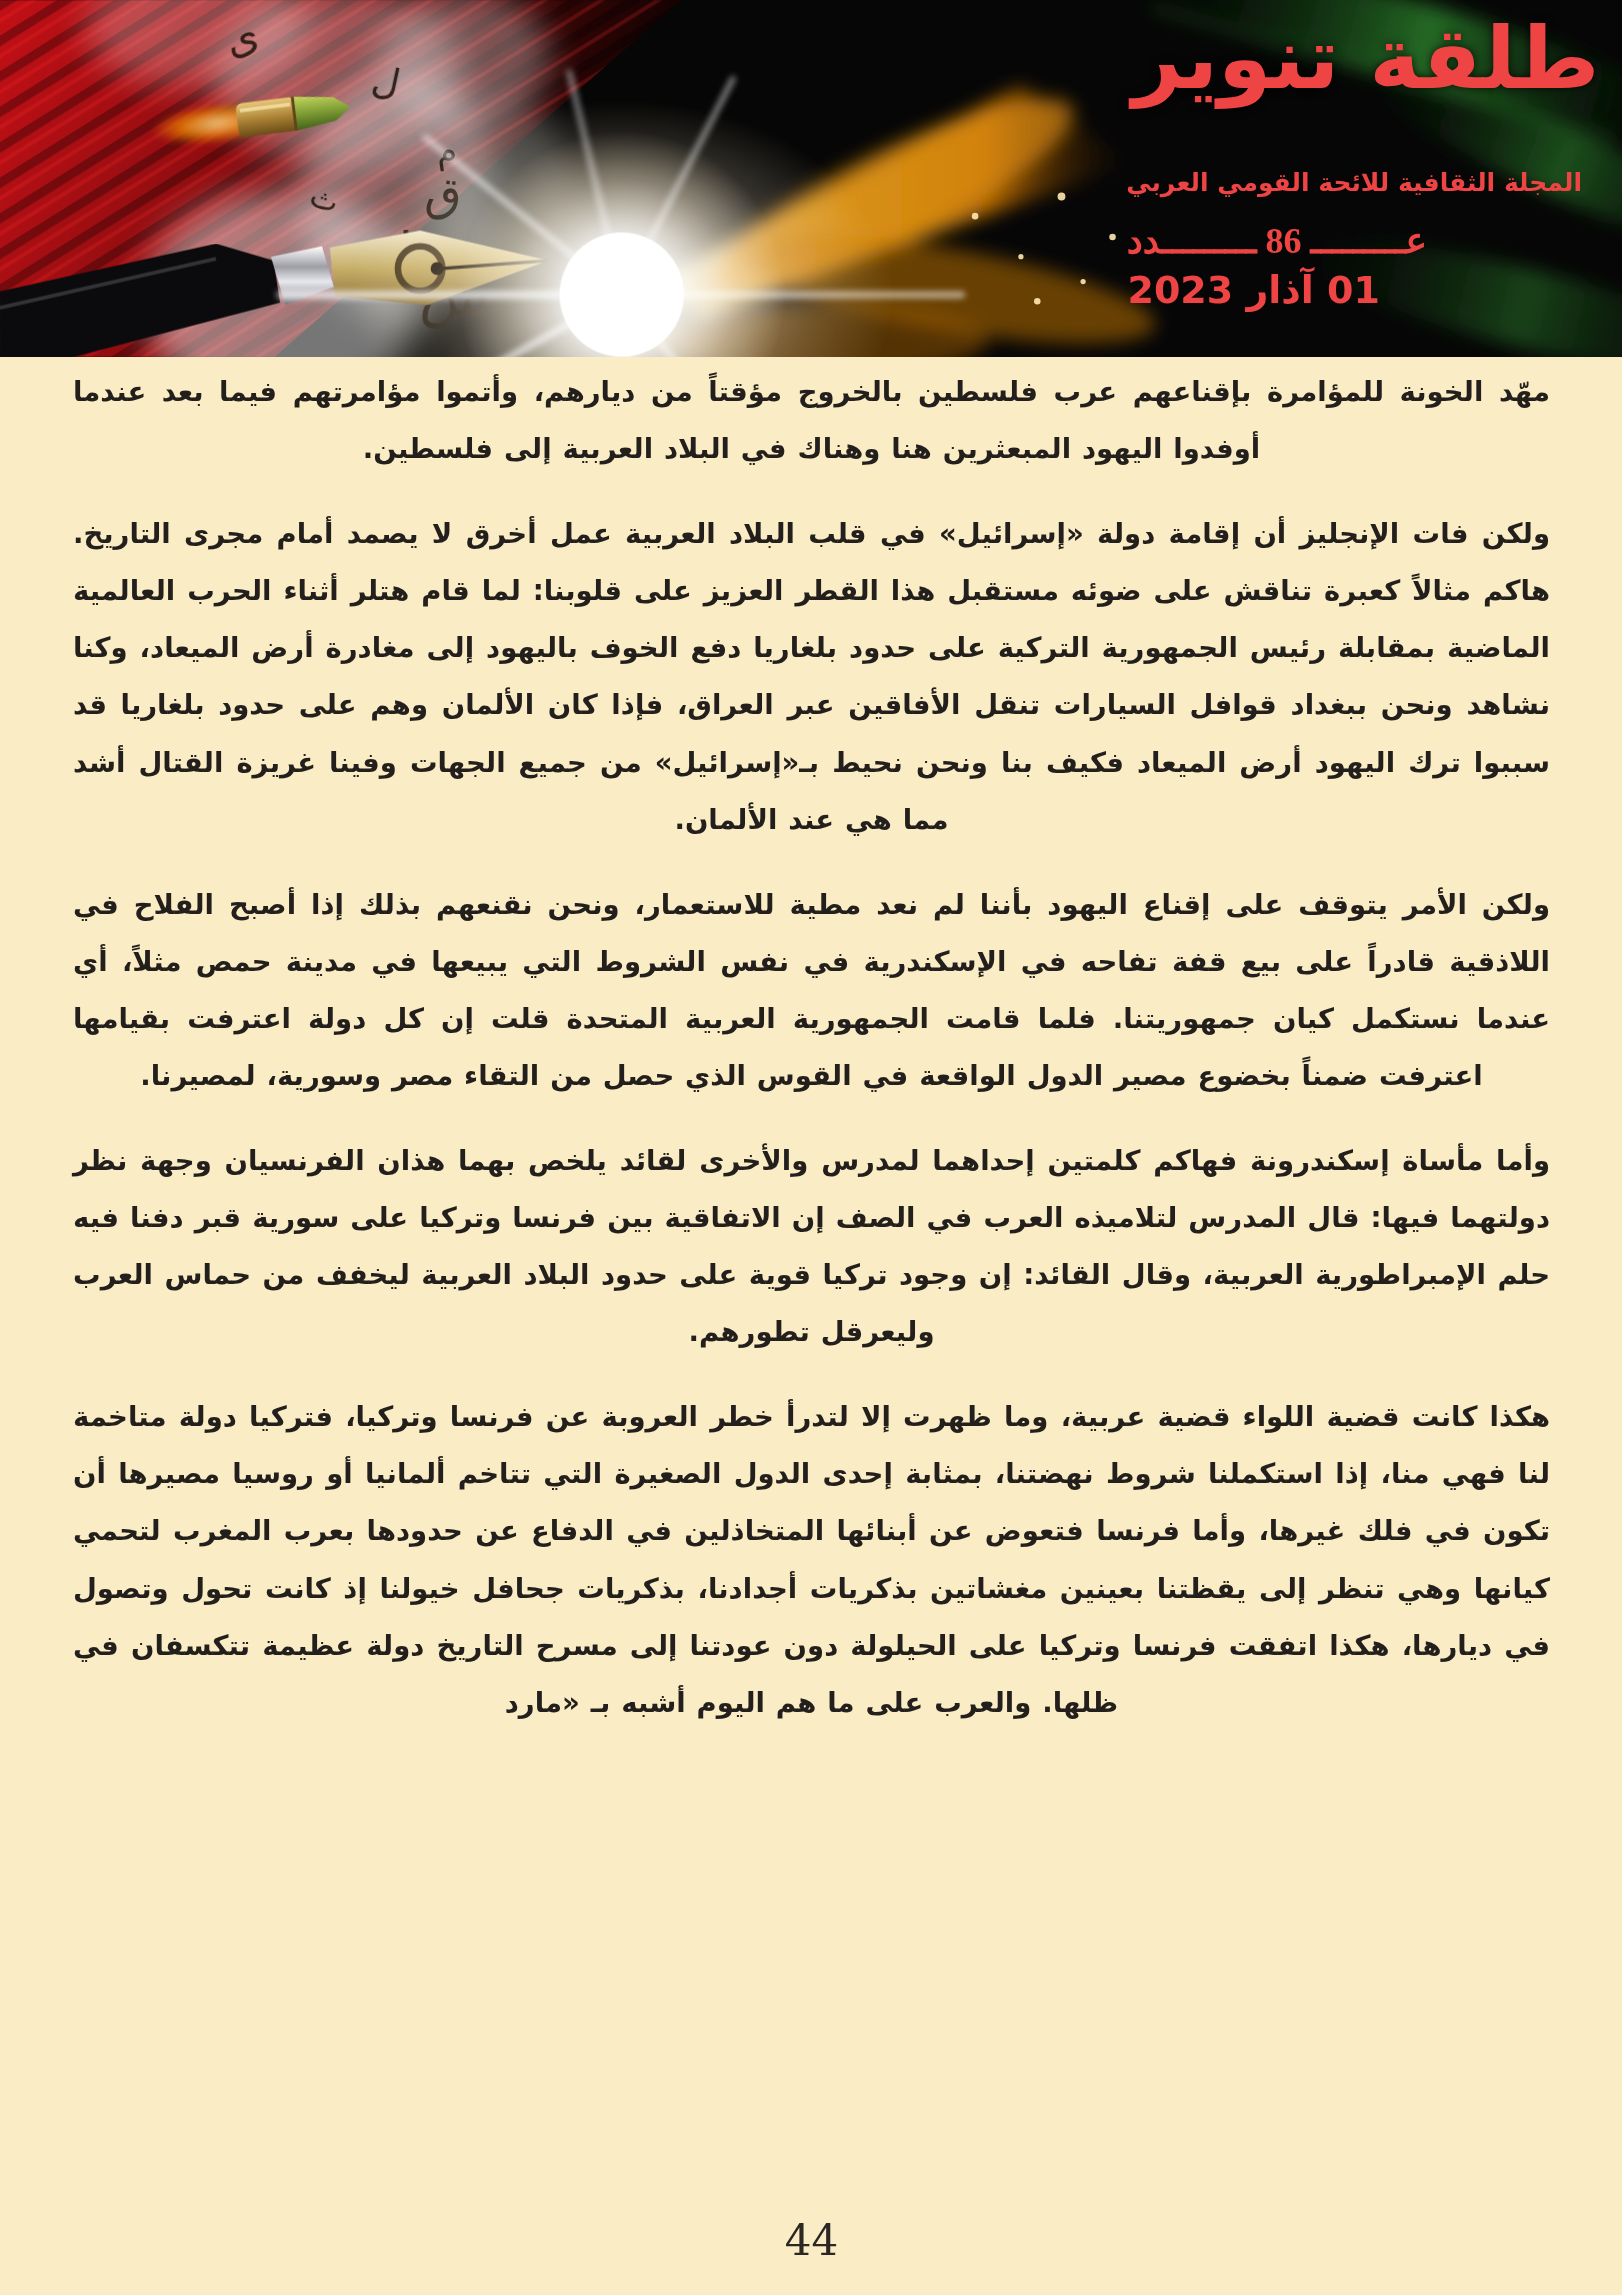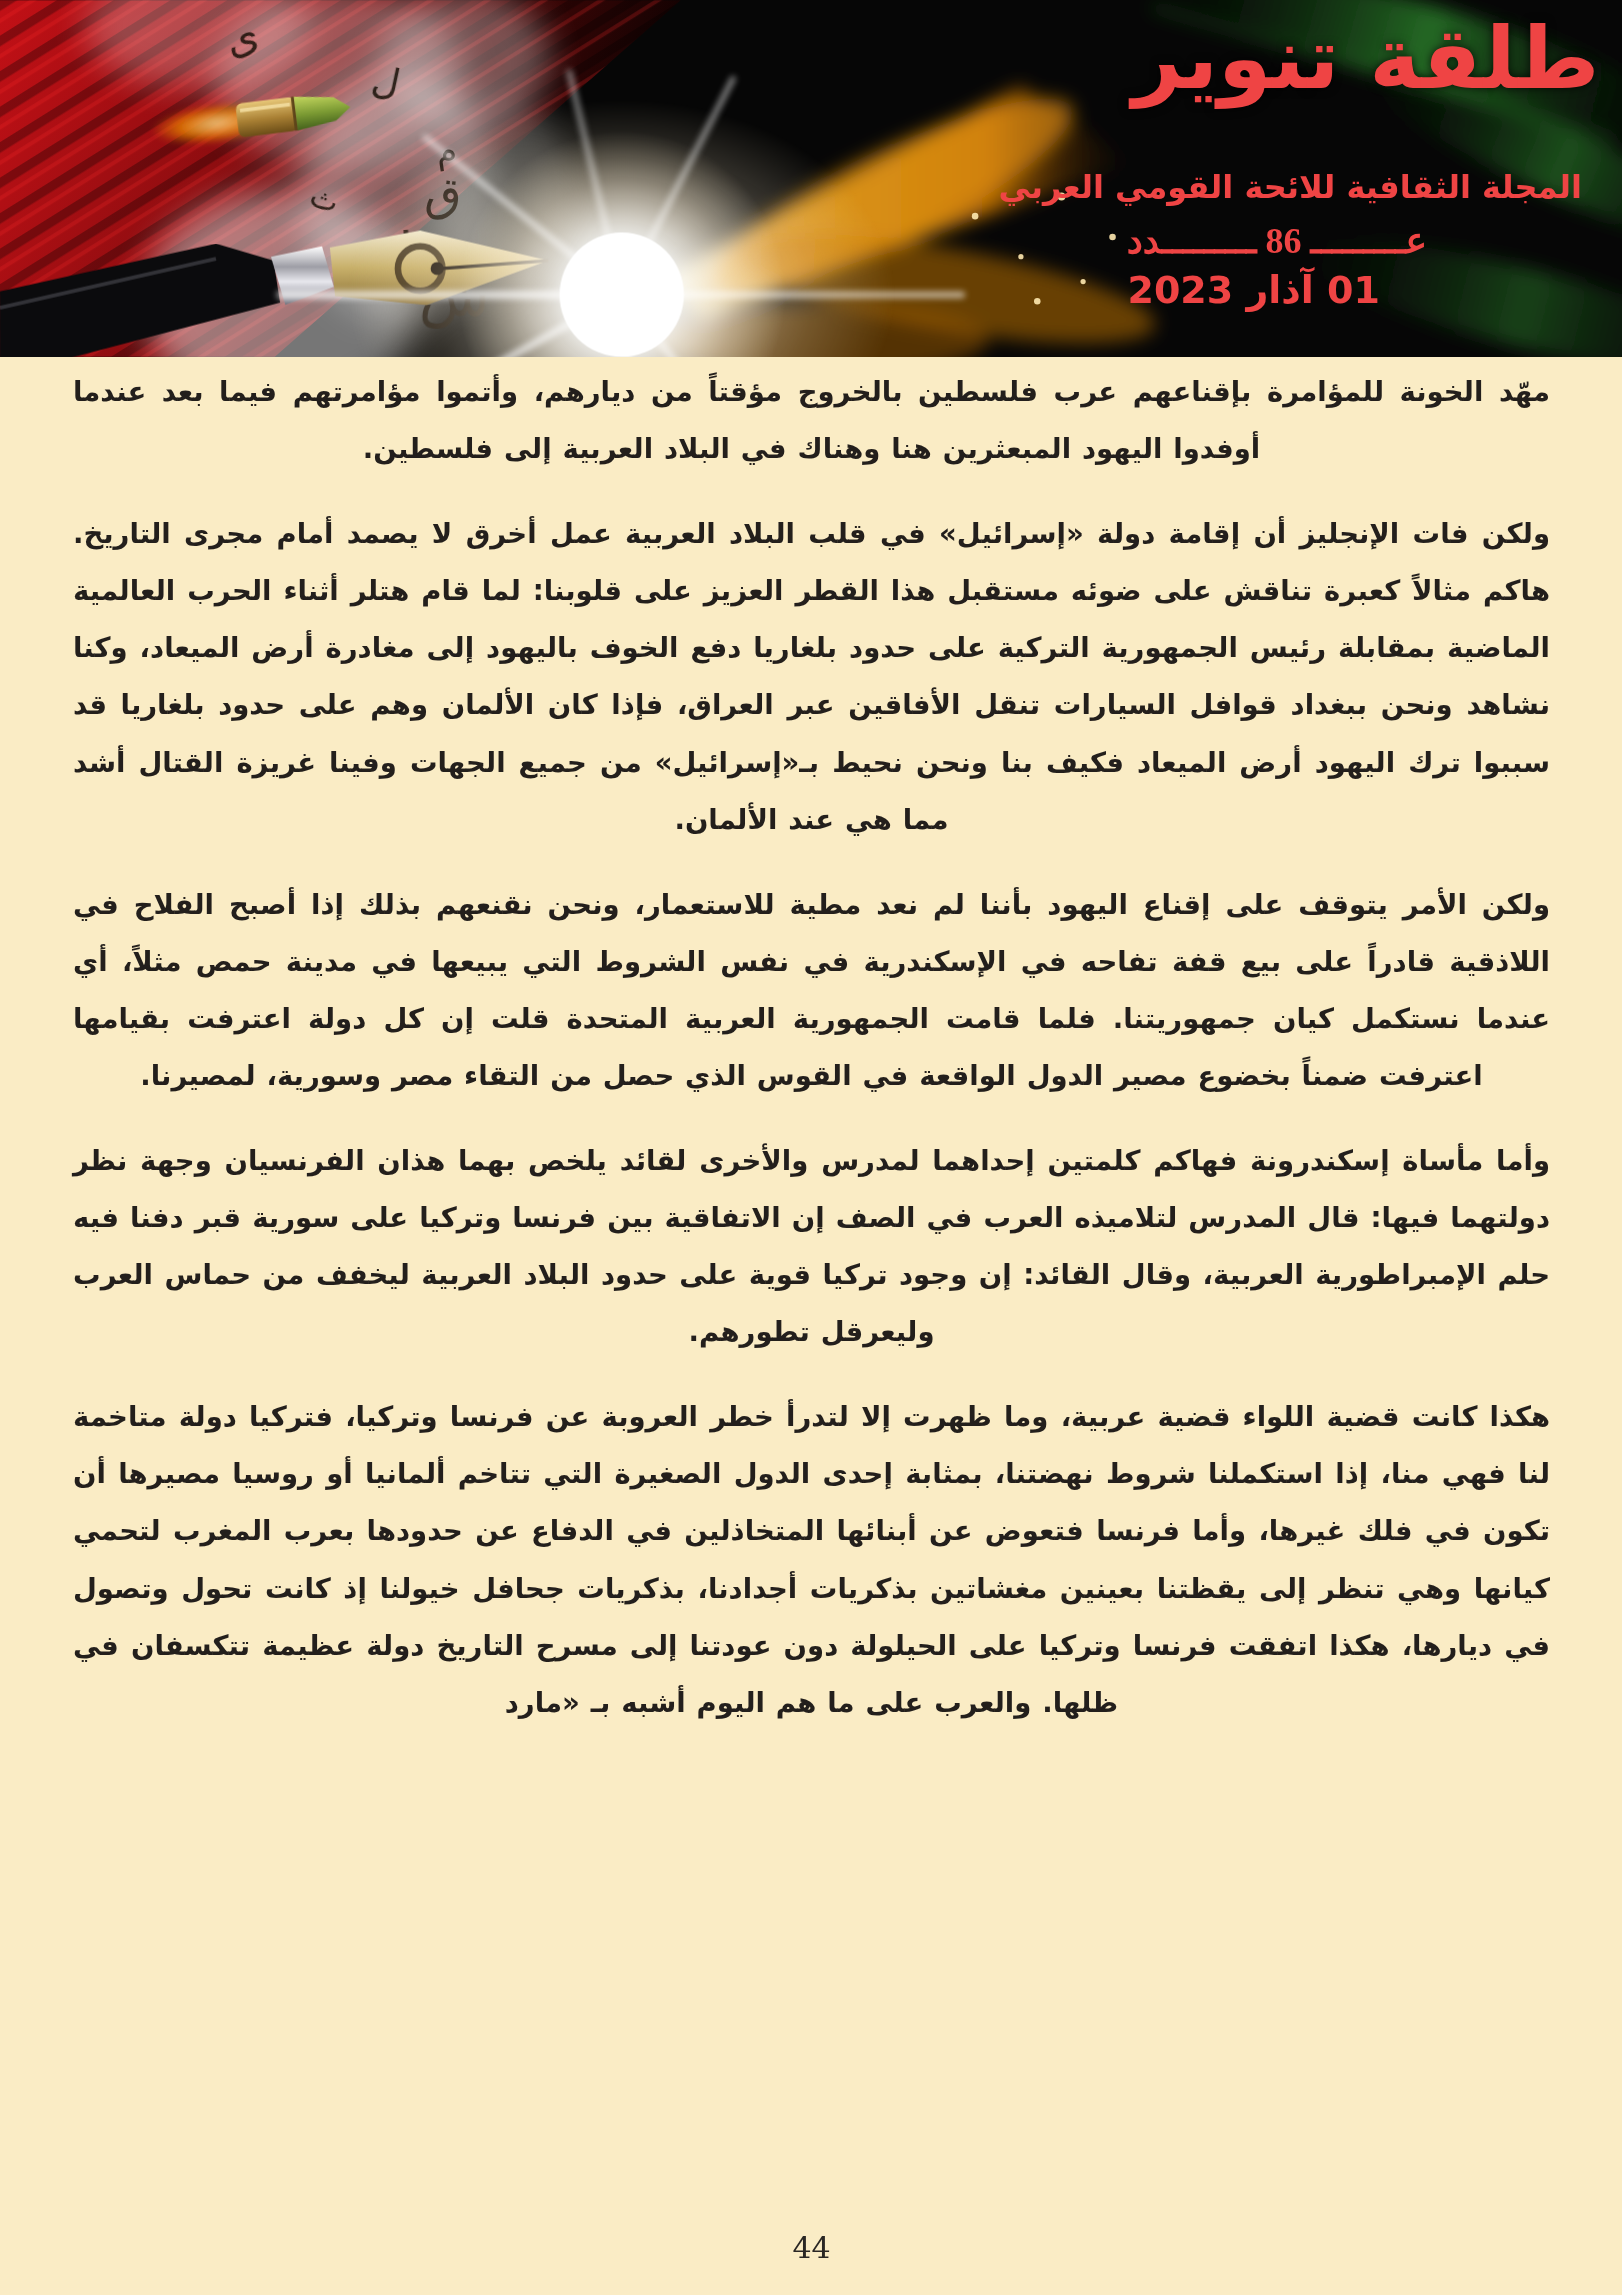--- a/index.html
+++ b/index.html
@@ -7,36 +7,36 @@
     position:relative;width:1623px;height:2295px;
     background:#FAECC5;overflow:hidden;
     font-family:"DejaVu Sans",sans-serif;
   }
   
   .masthead{position:relative;width:1623px;height:357px;background:#060606;}
   .masthead svg{position:absolute;left:0;top:0;}
   .mast-text{position:absolute;direction:rtl;color:#ef4444;z-index:5;white-space:nowrap;}
   .m-title{top:5.2px;right:23.6px;font-size:86px;font-weight:bold;line-height:1.25;
            text-shadow:0 0 9.2px rgba(0,0,0,.8);}
-  .m-subtitle{top:168px;right:41px;font-size:32px;font-weight:bold;}
+  .m-subtitle{top:168px;right:41px;font-size:25px;font-weight:bold;}
   .m-issue{top:220px;right:196px;font-size:36px;font-weight:bold;font-family:Liberation Serif, serif;}
   .m-date{top:268px;right:243px;font-size:38px;font-weight:bold;}
   
   main{display:block;padding:6px 73px 0 73px;}
   main p{
     direction:rtl;
     font-size:27.5px;font-weight:700;color:#231F1C;
     line-height:2.08;
     text-align:justify;text-align-last:center;
     margin:0 0 27.5px 0;
     word-spacing:1.3px;
   }
   
   .page-footer{position:absolute;left:0;bottom:30px;width:100%;text-align:center;}
-  .page-number{font-family:"DejaVu Serif",serif;font-size:30px;color:#2A2724;}
+  .page-number{font-family:"DejaVu Serif",serif;font-size:42px;color:#2A2724;}
 </style>
 </head>
 <body>
 
 <div class="page">
 
   <header class="masthead">
     <svg width="1623" height="357" viewBox="0 0 2480 545">
       <defs>
         <linearGradient id="redG" x1="0" y1="0" x2="1" y2="0.25">

